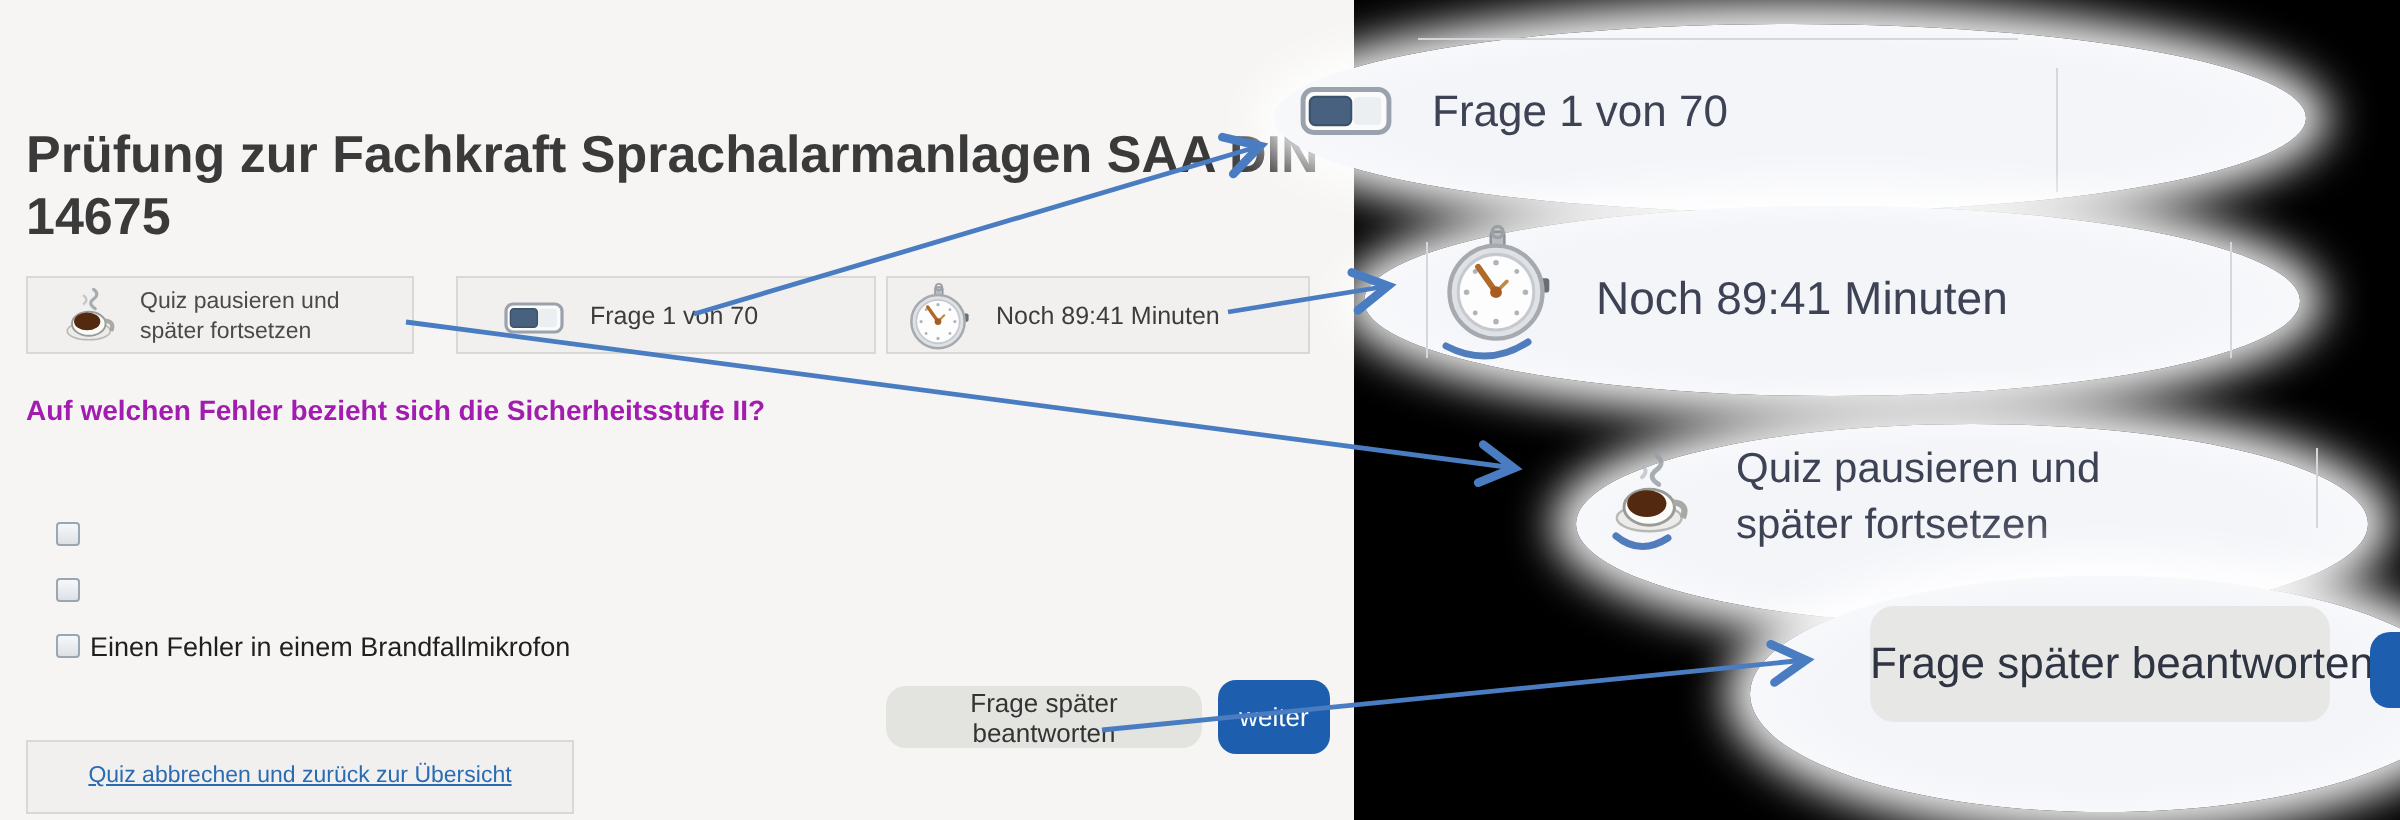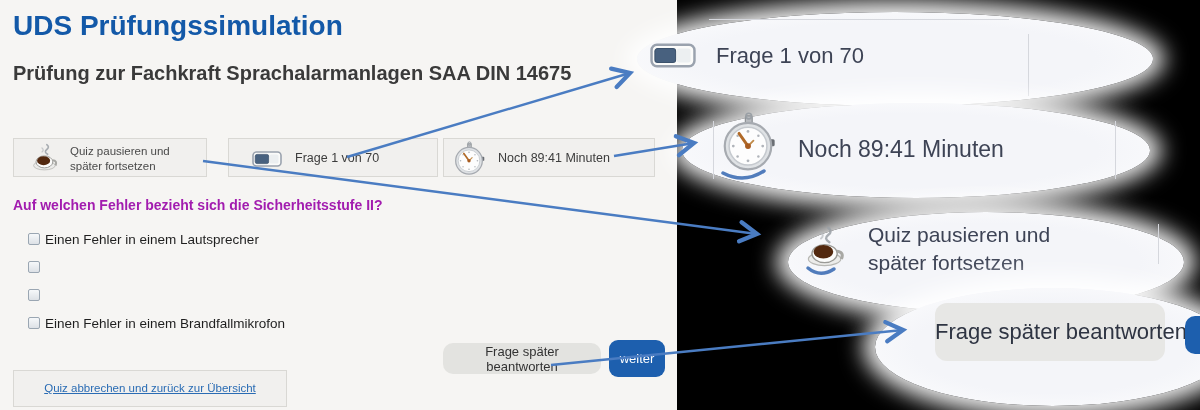--- a/index.html
+++ b/index.html
@@ -3,21 +3,21 @@
 <meta charset="utf-8">
 <style>
   html,body{margin:0;padding:0;background:#000;}
   .page{position:relative;width:1200px;height:410px;overflow:hidden;
         font-family:"Liberation Sans",sans-serif;background:#000;}
   .panel-left{position:absolute;left:0;top:0;width:677px;height:410px;background:#f6f5f3;}
   .panel-right{position:absolute;left:677px;top:0;width:523px;height:410px;background:#000;}
 
   
   .title{position:absolute;left:13px;top:10px;font-size:28px;font-weight:bold;color:#1359a8;}
-  .subtitle{position:absolute;left:13px;top:62px;font-size:20px;font-weight:bold;color:#3a3a3a;}
+  .subtitle{position:absolute;left:13px;top:62px;font-size:26px;font-weight:bold;color:#3a3a3a;}
   .intro{position:absolute;left:13px;top:103px;font-size:13.5px;font-weight:bold;color:#3a3a3a;}
 
   .tb-btn{position:absolute;top:138px;height:39px;background:#f1f0ee;border:1px solid #d9d8d4;
           box-sizing:border-box;cursor:pointer;}
   .tb-pause{left:13px;width:194px;}
   .tb-progress{left:228px;width:210px;}
   .tb-timer{left:443px;width:212px;}
   .tb-txt{position:absolute;font-size:11.5px;color:#4a4a4a;line-height:15px;}
   .tb-txt1{left:56px;top:5px;}
   .tb-lbl{position:absolute;font-size:12.5px;color:#3c3c3c;top:12px;}
@@ -95,21 +95,20 @@
         <path d="M15,6 q3,2.5 0,5" fill="none" stroke="#b4b8bc" stroke-width="1.6" stroke-linecap="round" opacity="0.7"></path>
         <ellipse cx="18" cy="28" rx="13.5" ry="5.5" fill="#ececea" stroke="#b8b8b4" stroke-width="1"></ellipse>
         <ellipse cx="18" cy="23.5" rx="10.5" ry="7.5" fill="#fcfcfb" stroke="#9a9a96" stroke-width="1.2"></ellipse>
         <ellipse cx="17" cy="22" rx="8.2" ry="5.6" fill="#53290f"></ellipse>
         <path d="M28,21.5 q6.5,0.5 4,6.5" fill="none" stroke="#a8a8a4" stroke-width="2.6"></path>
       </symbol>
     </defs>
   </svg>
 
   <div class="panel-left">
-    <div class="title">UDS Prüfungssimulation</div>
     <div class="subtitle">Prüfung zur Fachkraft Sprachalarmanlagen SAA DIN 14675</div>
 
     <div class="tb-btn tb-pause">
       <svg class="icon" style="left:16px;top:3px" width="32" height="31">
           <use href="#ic-coffee"></use>
         </svg>
       <div class="tb-txt tb-txt1">
         <div>Quiz pausieren und</div>
         <div>später fortsetzen</div>
       </div>
@@ -124,24 +123,20 @@
 
     <div class="tb-btn tb-timer">
       <svg class="icon" style="left:9px;top:2px" width="32" height="36">
           <use href="#ic-stopwatch"></use>
         </svg>
       <span class="tb-lbl" style="left:54px">Noch 89:41 Minuten</span>
     </div>
 
     <div class="question">Auf welchen Fehler bezieht sich die Sicherheitsstufe II?</div>
 
-    <div class="opt-row" style="top:232px">
-      <span class="cb"></span>
-      <span class="opt-lbl">Einen Fehler in einem Lautsprecher</span>
-    </div>
     <div class="opt-row" style="top:260px">
       <span class="cb"></span>
     </div>
     <div class="opt-row" style="top:288px">
       <span class="cb"></span>
     </div>
     <div class="opt-row" style="top:316px">
       <span class="cb"></span>
       <span class="opt-lbl">Einen Fehler in einem Brandfallmikrofon</span>
     </div>

